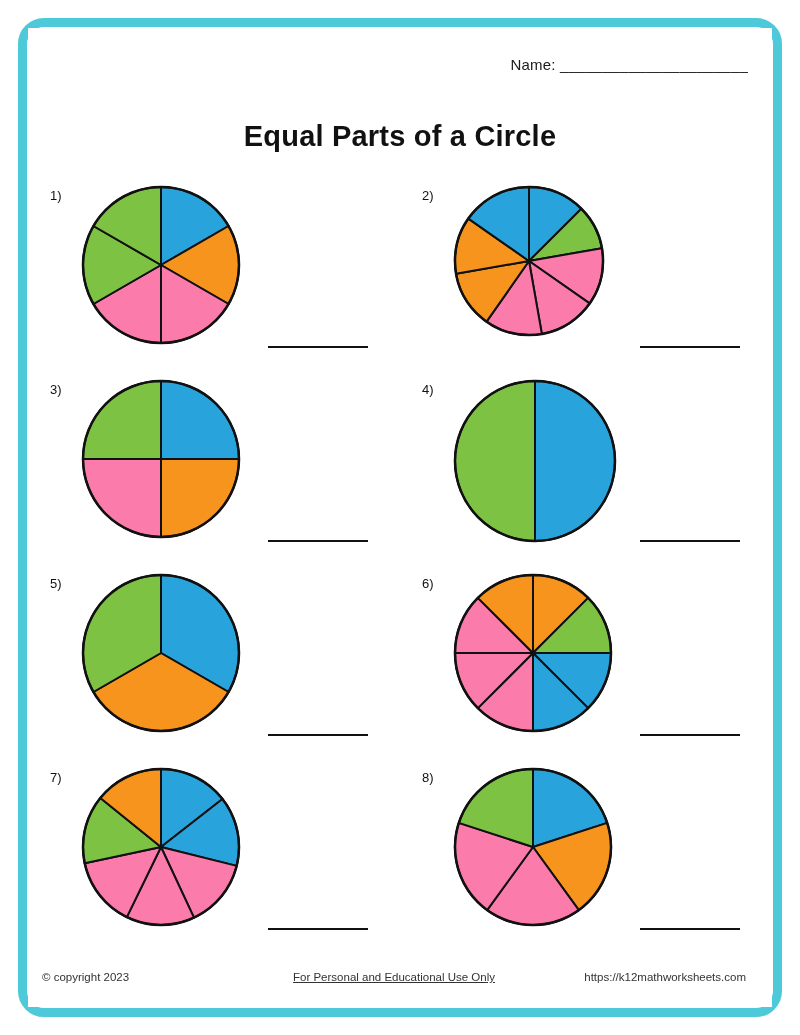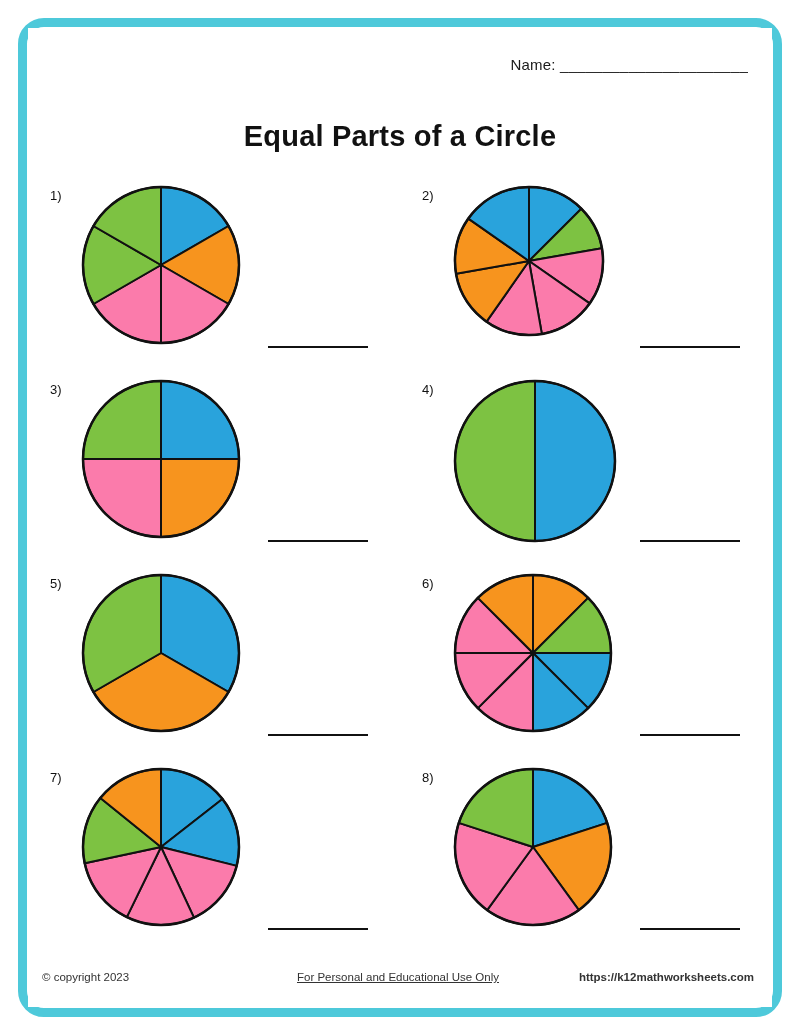--- a/index.html
+++ b/index.html
@@ -98,21 +98,21 @@
   .answer-line {
     position: absolute;
     left: 240px;
     top: 166px;
     width: 100px;
     border-bottom: 2.5px solid #111111;
   }
   .footer {
     position: absolute;
     left: 0;
-    right: 4px;
+    right: 12px;
     bottom: 14px;
     height: 22px;
     font-size: 11.5px;
     color: #333333;
   }
   .footer .f-left {
     position: absolute;
     left: 14px;
     top: 0;
   }
@@ -121,21 +121,20 @@
     left: 0;
     right: 0;
     text-align: center;
     top: 0;
     text-decoration: underline;
   }
   .footer .f-right {
     position: absolute;
     right: 14px;
     top: 0;
-    font-weight: bold;
   }
 </style>
 </head>
 <body>
 
 <div class="page">
   <div class="border-frame"></div>
   <div class="sheet">
 
     <div class="name-row">Name: ______________________</div>

